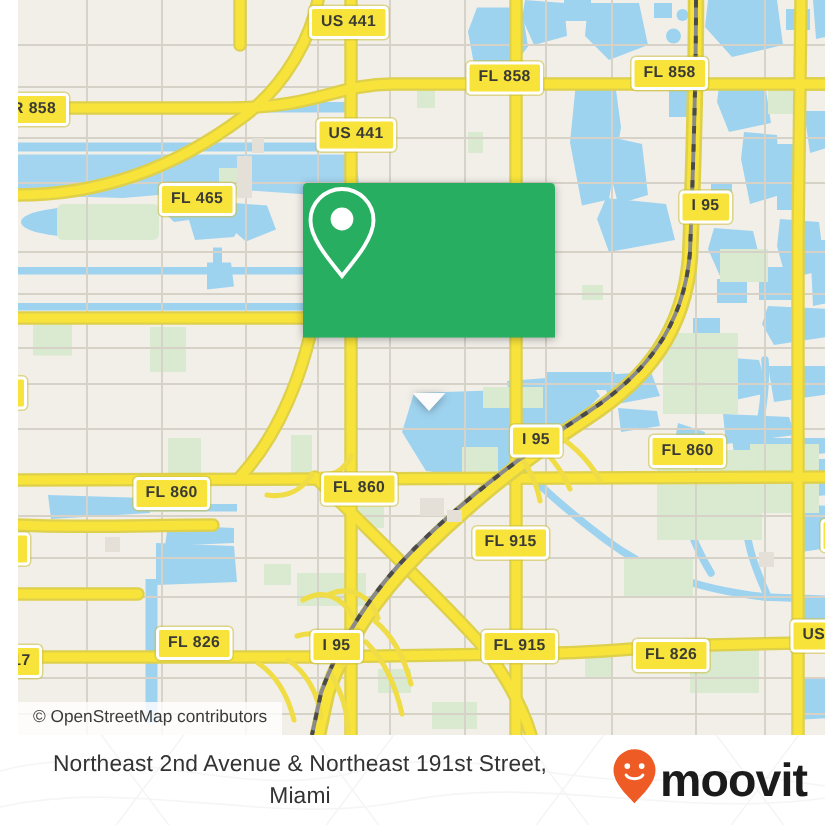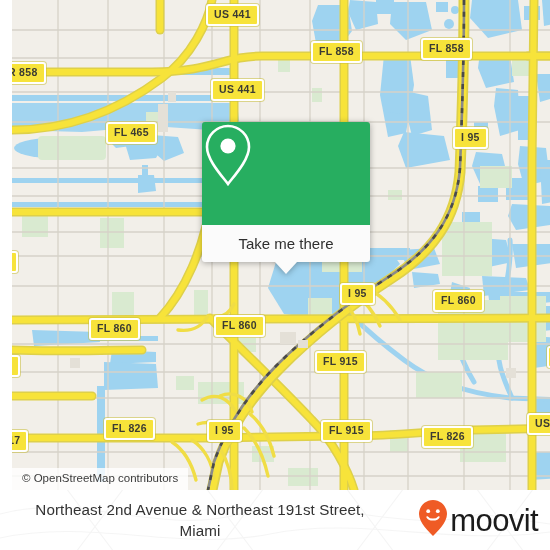--- a/index.html
+++ b/index.html
@@ -109,21 +109,21 @@
   }
   .brand {
     position: absolute;
     right: 12px; top: 50%;
     transform: translateY(-50%);
     display: flex; align-items: center; gap: 2px;
   }
   .brand-word {
     color: #1b1b1b;
     font-size: 31px;
-    font-weight: normal;
+    font-weight: bold;
     letter-spacing: -.6px;
     line-height: 1;
   }
 </style>
 </head>
 <body>
 
 <div id="app">
 
   <div class="map">
@@ -378,23 +378,20 @@
 
     <div class="popup">
       <div class="popup-top">
         <span>
           <svg width="52" height="66" viewBox="0 0 52 66" aria-hidden="true">
             <path d="M26 4 C14.4 4 5 13.4 5 25 C5 38 20 54 26 62 C32 54 47 38 47 25 C47 13.4 37.6 4 26 4 Z" fill="none" stroke="#ffffff" stroke-width="2.6"></path>
             <circle cx="26" cy="24" r="7.6" fill="#ffffff"></circle>
           </svg>
         </span>
       </div>
-      <div class="popup-bottom">
-        <span class="popup-label">Take me there</span>
-      </div>
       <div class="popup-tail"></div>
     </div>
   </div>
 
   <div class="footer">
 
     <svg class="footer-watermark" width="550" height="60" viewBox="0 0 550 60">
       <g stroke="#555" stroke-width="1.1" fill="none">
         <path d="M60 -10 L120 70"></path>
           <path d="M130 -10 L70 70"></path>

